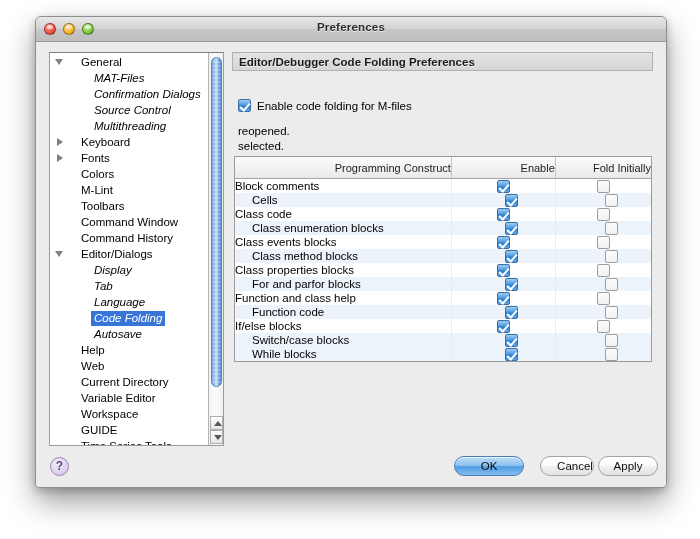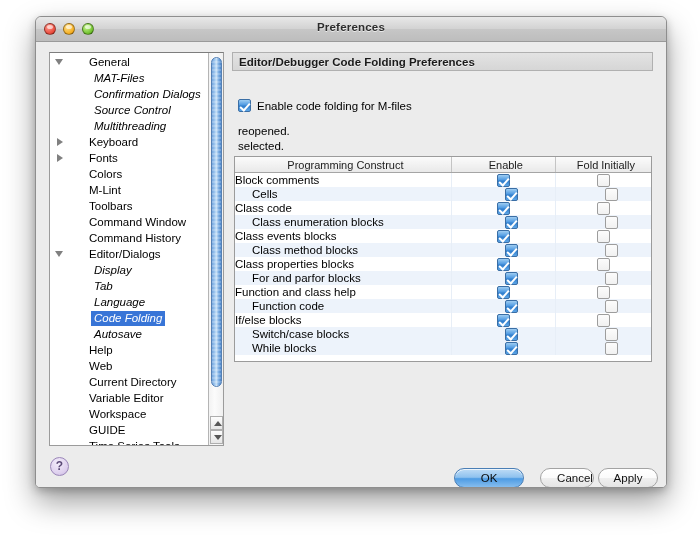--- a/index.html
+++ b/index.html
@@ -95,21 +95,21 @@
     line-height: 16px;
     font-size: 11.5px;
     color: #000000;
     white-space: nowrap;
   }
   .tree-label {
     display: inline-block;
     padding: 0 3px;
     line-height: 15px;
   }
-  .tree-item.depth0 .tree-label { margin-left: 36px; }
+  .tree-item.depth0 .tree-label { margin-left: 28px; }
   .tree-item.depth1 .tree-label { margin-left: 41px; font-style: italic; }
   .tree-item.selected .tree-label {
     background: #3875d7;
     color: #ffffff;
   }
   .twisty {
     position: absolute;
     left: 7px;
     top: 4px;
     width: 0; height: 0;
@@ -248,28 +248,28 @@
     background: #ffffff;
     border: 1px solid #9b9b9b;
     overflow: hidden;
   }
   table.tbl {
     width: 100%;
     border-collapse: collapse;
     table-layout: fixed;
   }
   table.tbl th {
-    height: 15px;
+    height: 21px;
     background: linear-gradient(to bottom, #fbfbfb, #e9e9e9);
     border-bottom: 1px solid #a5a5a5;
     border-right: 1px solid #c4c4c4;
     font-size: 11px;
     font-weight: normal;
     color: #1c1c1c;
-    text-align: center;
+    text-align: right;
     padding: 0 0 0 5px;
   }
   table.tbl th:last-child { border-right: none; }
   table.tbl td {
     height: 14px;
     font-size: 11.5px;
     color: #000;
     padding: 0;
     border-right: 1px solid #e7eef7;
   }
@@ -297,21 +297,21 @@
     border: 1px solid #9b87b9;
     box-sizing: border-box;
     text-align: center;
     line-height: 17px;
     font-size: 12px;
     font-weight: bold;
     color: #5b4a77;
   }
   .btn {
     position: absolute;
-    top: 14px;
+    top: 2px;
     height: 20px;
     line-height: 19px;
     border-radius: 10px;
     font-size: 11.5px;
     text-align: center;
     box-sizing: border-box;
     color: #101010;
   }
   .btn.plain {
     background: linear-gradient(to bottom, #ffffff 0%, #fbfbfb 48%, #efefef 52%, #e4e4e4 100%);

